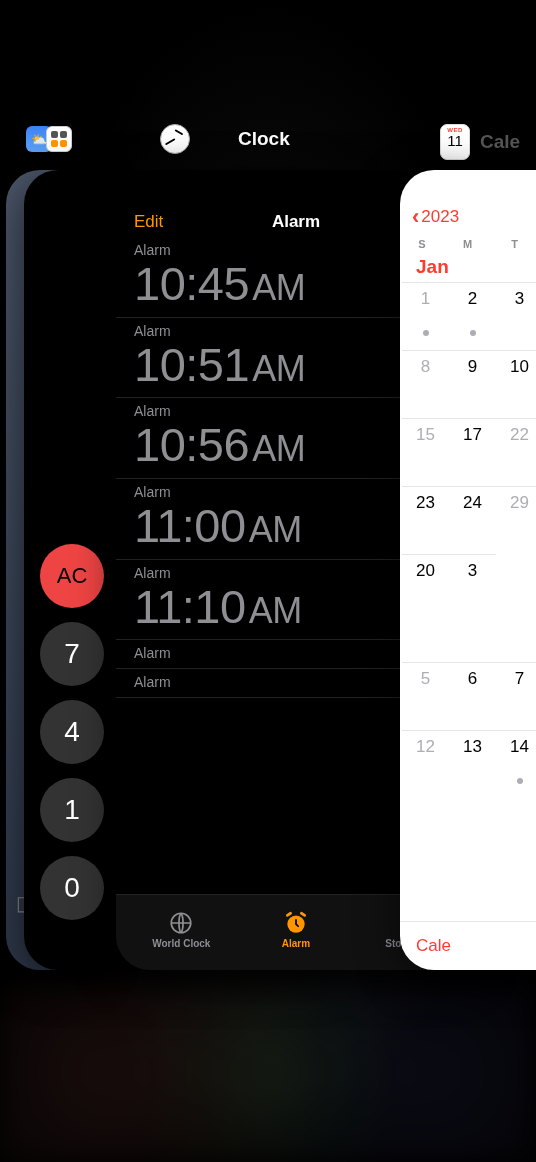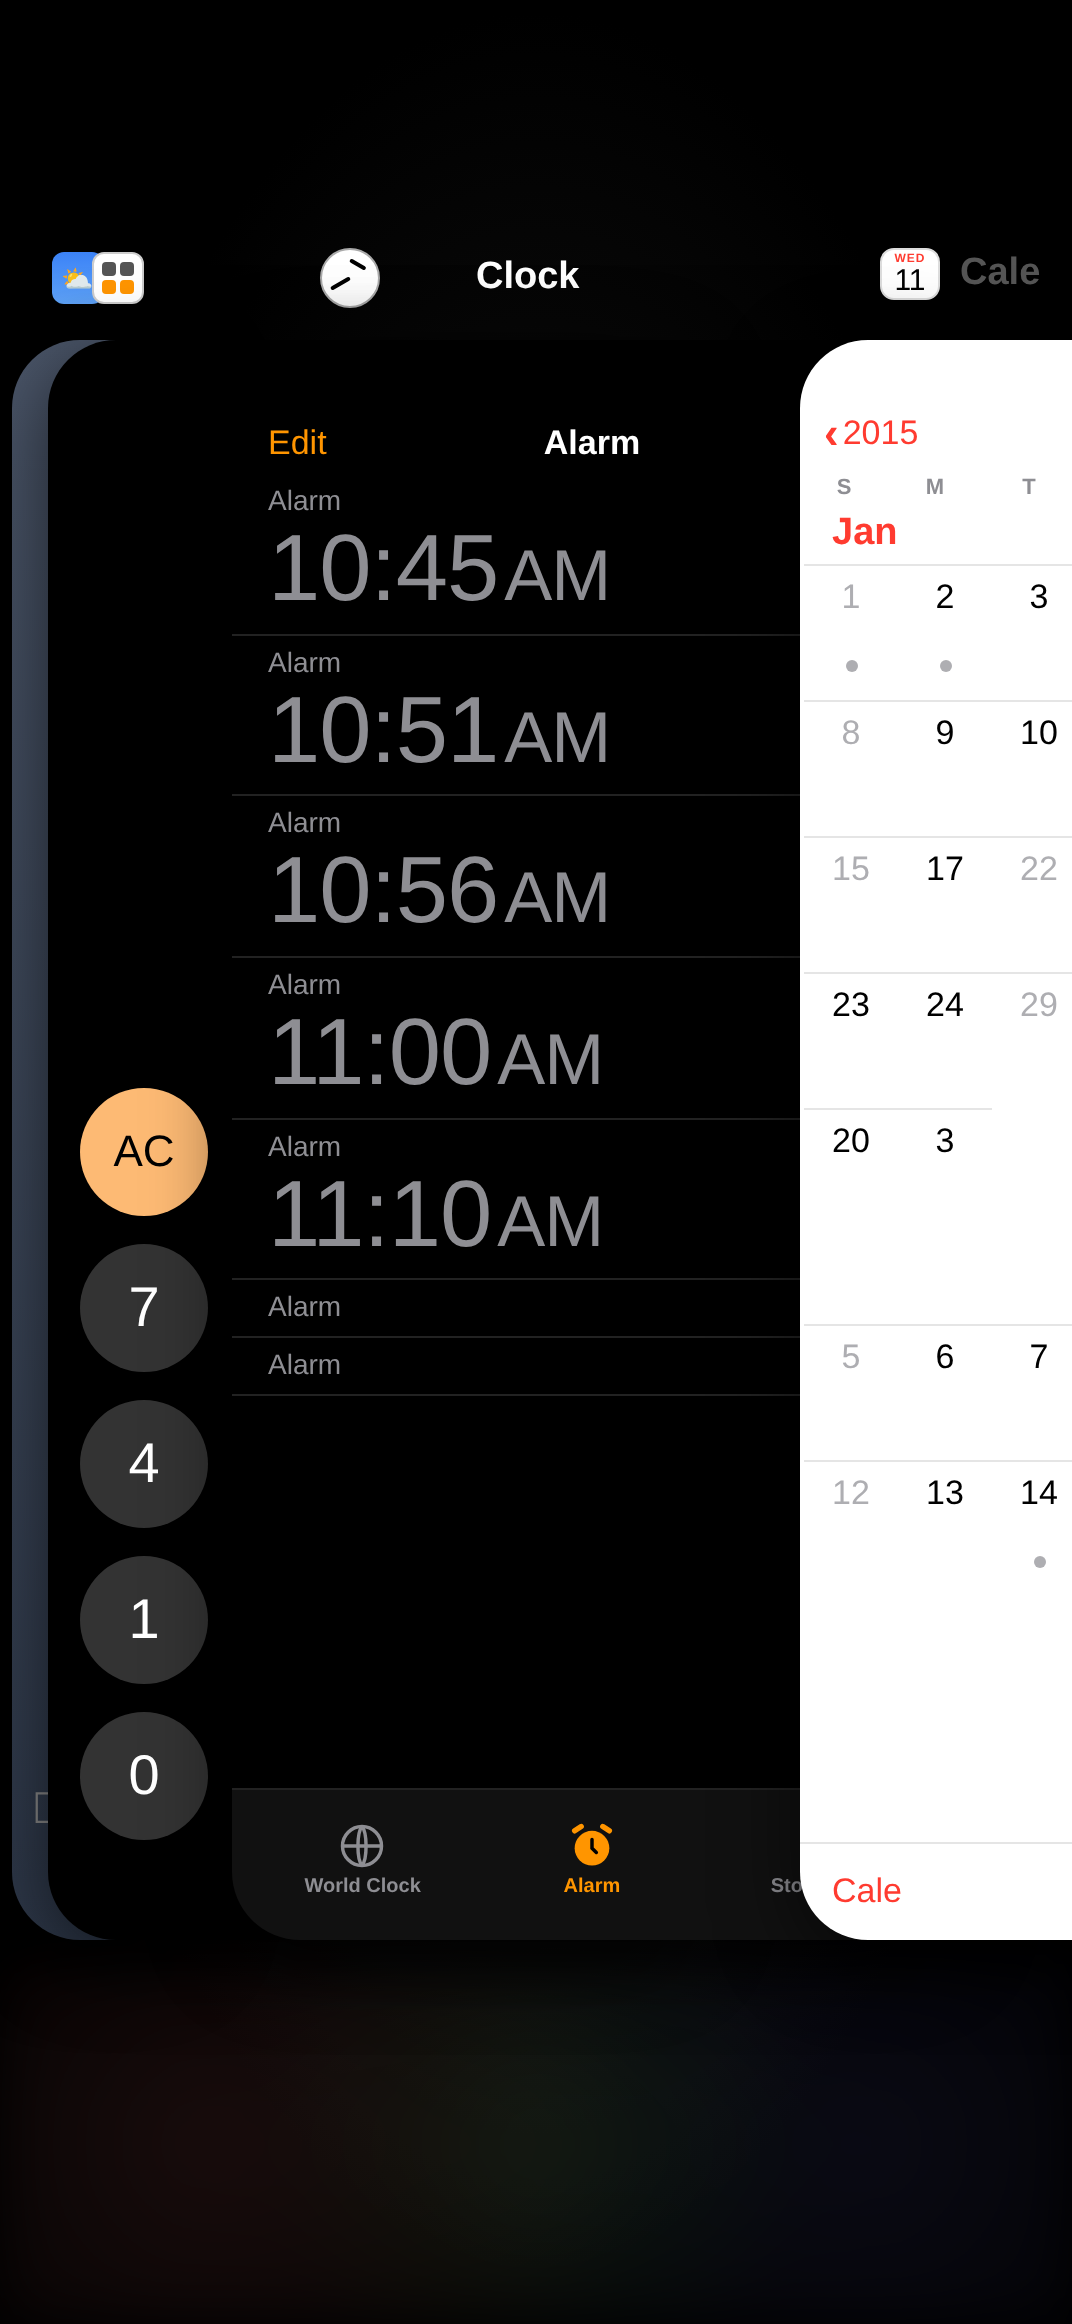--- a/index.html
+++ b/index.html
@@ -108,21 +108,21 @@
       height: 11px;
       transform: translate(-50%, 0) rotate(60deg);
     }
     
     .header-calendar {
       top: 124px;
       left: 440px;
     }
     .cal-icon {
       width: 30px;
-      height: 26px;
+      height: 36px;
       background: #fff;
       border-radius: 7px;
       display: flex;
       flex-direction: column;
       align-items: center;
       padding-top: 2px;
       border:1px solid #ddd;
     }
     .cal-icon .dow {
       font-size: 6px;
@@ -189,21 +189,21 @@
       border-radius: 50%;
       background: #333;
       color: #fff;
       font-size: 28px;
       display: flex;
       align-items: center;
       justify-content: center;
       font-weight: 400;
     }
     .calc-btn.light {
-      background: #fdba74;
+      background: #ef4444;
       color: #000;
       font-size: 22px;
       font-weight: 500;
     }
     
     .card-clock {
       top: 170px;
       left: 116px;
       width: 360px;
       height: 800px;
@@ -499,21 +499,21 @@
             </svg>
         </span>
         <span>Stopwatch</span>
       </div>
     </div>
   </div>
 
   <div class="card card-cal">
     <div class="cal-nav">
       <span class="chev">‹</span>
-      <span>2015</span>
+      <span>2023</span>
     </div>
     <div class="cal-dow">
       <span>S</span>
       <span>M</span>
       <span>T</span>
     </div>
     <div class="cal-body">
       <div class="month-label">Jan</div>
       <div class="cal-grid" id="cal-grid-1">
           <div class="cal-cell muted">1<span class="dot"></span></div>

